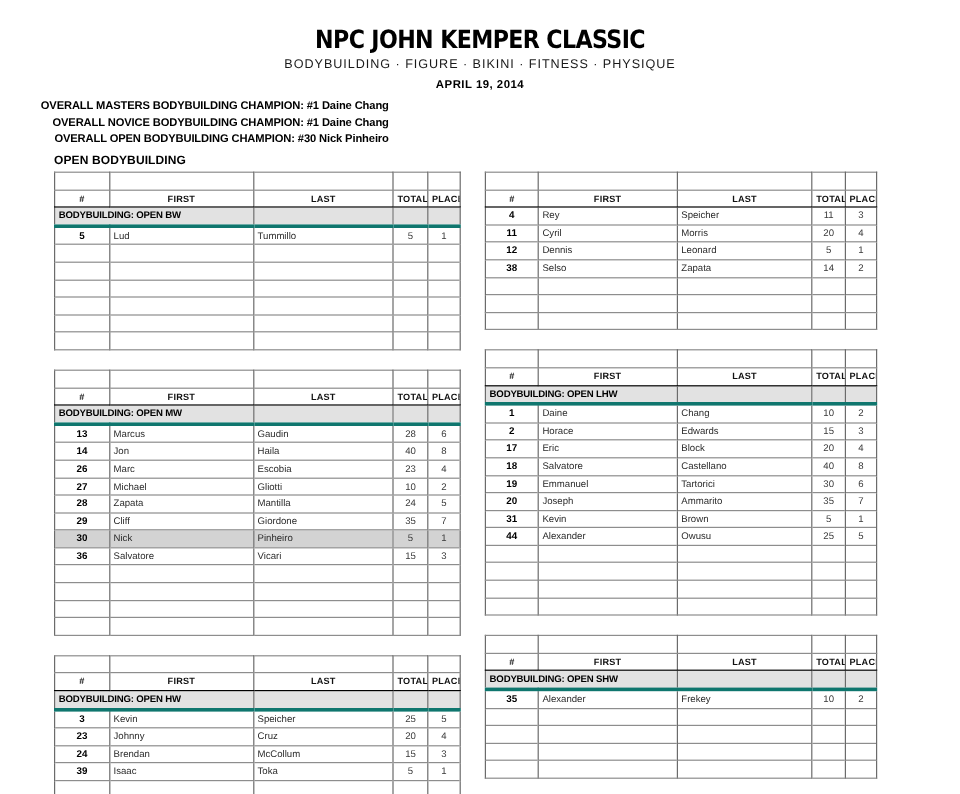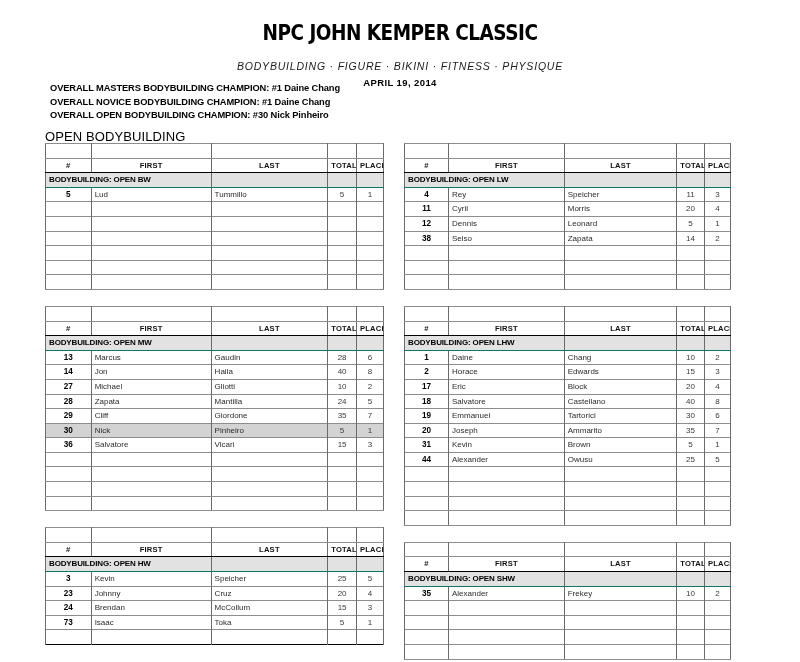--- a/index.html
+++ b/index.html
@@ -19,36 +19,35 @@
     font-weight:bold;
     font-size:21px;
     letter-spacing:-0.6px;
     transform:scaleX(0.88);
     color:#000;
     line-height:1.05;
   }
   .evt-sub{
     font-size:10.5px;
     letter-spacing:0.8px;
-    margin-top:16px;
+    margin-top:4px;
     color:#1a1a1a;
-    font-style:italic;
   }
   .evt-date{
     font-size:9.5px;
     font-weight:bold;
     letter-spacing:0.4px;
     margin-top:5px;
     color:#000;
   }
 
   
-  .champs{position:absolute;left:50px;top:82px;}
+  .champs{position:absolute;left:34px;top:82px;text-align:right;}
   .champ-line{font-size:9.3px;font-weight:bold;letter-spacing:-0.1px;line-height:13.6px;white-space:nowrap;}
-  .section-label{position:absolute;left:45px;top:129px;font-size:13px;font-weight:normal;letter-spacing:0.1px;}
+  .section-label{position:absolute;left:45px;top:129px;font-size:10px;font-weight:bold;letter-spacing:0.1px;}
 
   
   .cols{position:absolute;left:0;top:143px;width:800px;}
   .col{position:absolute;top:0;}
   .col.left{left:45px;width:339px;}
   .col.right{left:404px;width:327px;}
 
   table.grid{
     border-collapse:collapse;
     width:100%;
@@ -88,21 +87,21 @@
     font-weight:bold;
     color:#111;
   }
   tr.hdrow td.num{font-weight:bold;}
 
   tr.catrow td{
     background:#e2e2e2;
     font-size:8px;
     font-weight:bold;
     letter-spacing:-0.15px;
-    border-bottom:1px solid #0f766e;
+    border-bottom:3px solid #0f766e;
     border-top:none;
   }
   tr.catrow td.catname{
     border-right:1px solid #6b6b6b;
   }
 
   tr.datarow td{border-bottom:1px dashed #9a9a9a;}
   tr.datarow td.num{text-align:center;font-weight:bold;font-size:8.2px;}
   tr.datarow td.total,tr.datarow td.place{text-align:center;color:#3a3a3a;}
   tr.datarow td.first,tr.datarow td.last{color:#2b2b2b;}
@@ -250,20 +249,27 @@
               <td class="place">6</td>
             </tr>
             <tr class="datarow">
               <td class="num">14</td>
               <td class="first">Jon</td>
               <td class="last">Haila</td>
               <td class="total">40</td>
               <td class="place">8</td>
             </tr>
             <tr class="datarow">
+              <td class="num">26</td>
+              <td class="first">Marc</td>
+              <td class="last">Escobia</td>
+              <td class="total">23</td>
+              <td class="place">4</td>
+            </tr>
+            <tr class="datarow">
               <td class="num">27</td>
               <td class="first">Michael</td>
               <td class="last">Gliotti</td>
               <td class="total">10</td>
               <td class="place">2</td>
             </tr>
             <tr class="datarow">
               <td class="num">28</td>
               <td class="first">Zapata</td>
               <td class="last">Mantilla</td>
@@ -365,21 +371,21 @@
               <td class="place">4</td>
             </tr>
             <tr class="datarow">
               <td class="num">24</td>
               <td class="first">Brendan</td>
               <td class="last">McCollum</td>
               <td class="total">15</td>
               <td class="place">3</td>
             </tr>
             <tr class="datarow">
-              <td class="num">73</td>
+              <td class="num">39</td>
               <td class="first">Isaac</td>
               <td class="last">Toka</td>
               <td class="total">5</td>
               <td class="place">1</td>
             </tr>
             <tr class="emptyrow dash">
               <td class="num">&nbsp;</td>
               <td class="first">&nbsp;</td>
               <td class="last">&nbsp;</td>
               <td class="total">&nbsp;</td>
@@ -405,26 +411,20 @@
               <td>&nbsp;</td>
               <td>&nbsp;</td>
             </tr>
             <tr class="hdrow">
               <td class="num">#</td>
               <td class="first">FIRST</td>
               <td class="last">LAST</td>
               <td class="total">TOTAL</td>
               <td class="place">PLACE</td>
             </tr>
-            <tr class="catrow">
-              <td class="catname" colspan="2">BODYBUILDING: OPEN LW</td>
-              <td>&nbsp;</td>
-              <td>&nbsp;</td>
-              <td>&nbsp;</td>
-            </tr>
             <tr class="datarow">
               <td class="num">4</td>
               <td class="first">Rey</td>
               <td class="last">Speicher</td>
               <td class="total">11</td>
               <td class="place">3</td>
             </tr>
             <tr class="datarow">
               <td class="num">11</td>
               <td class="first">Cyril</td>

